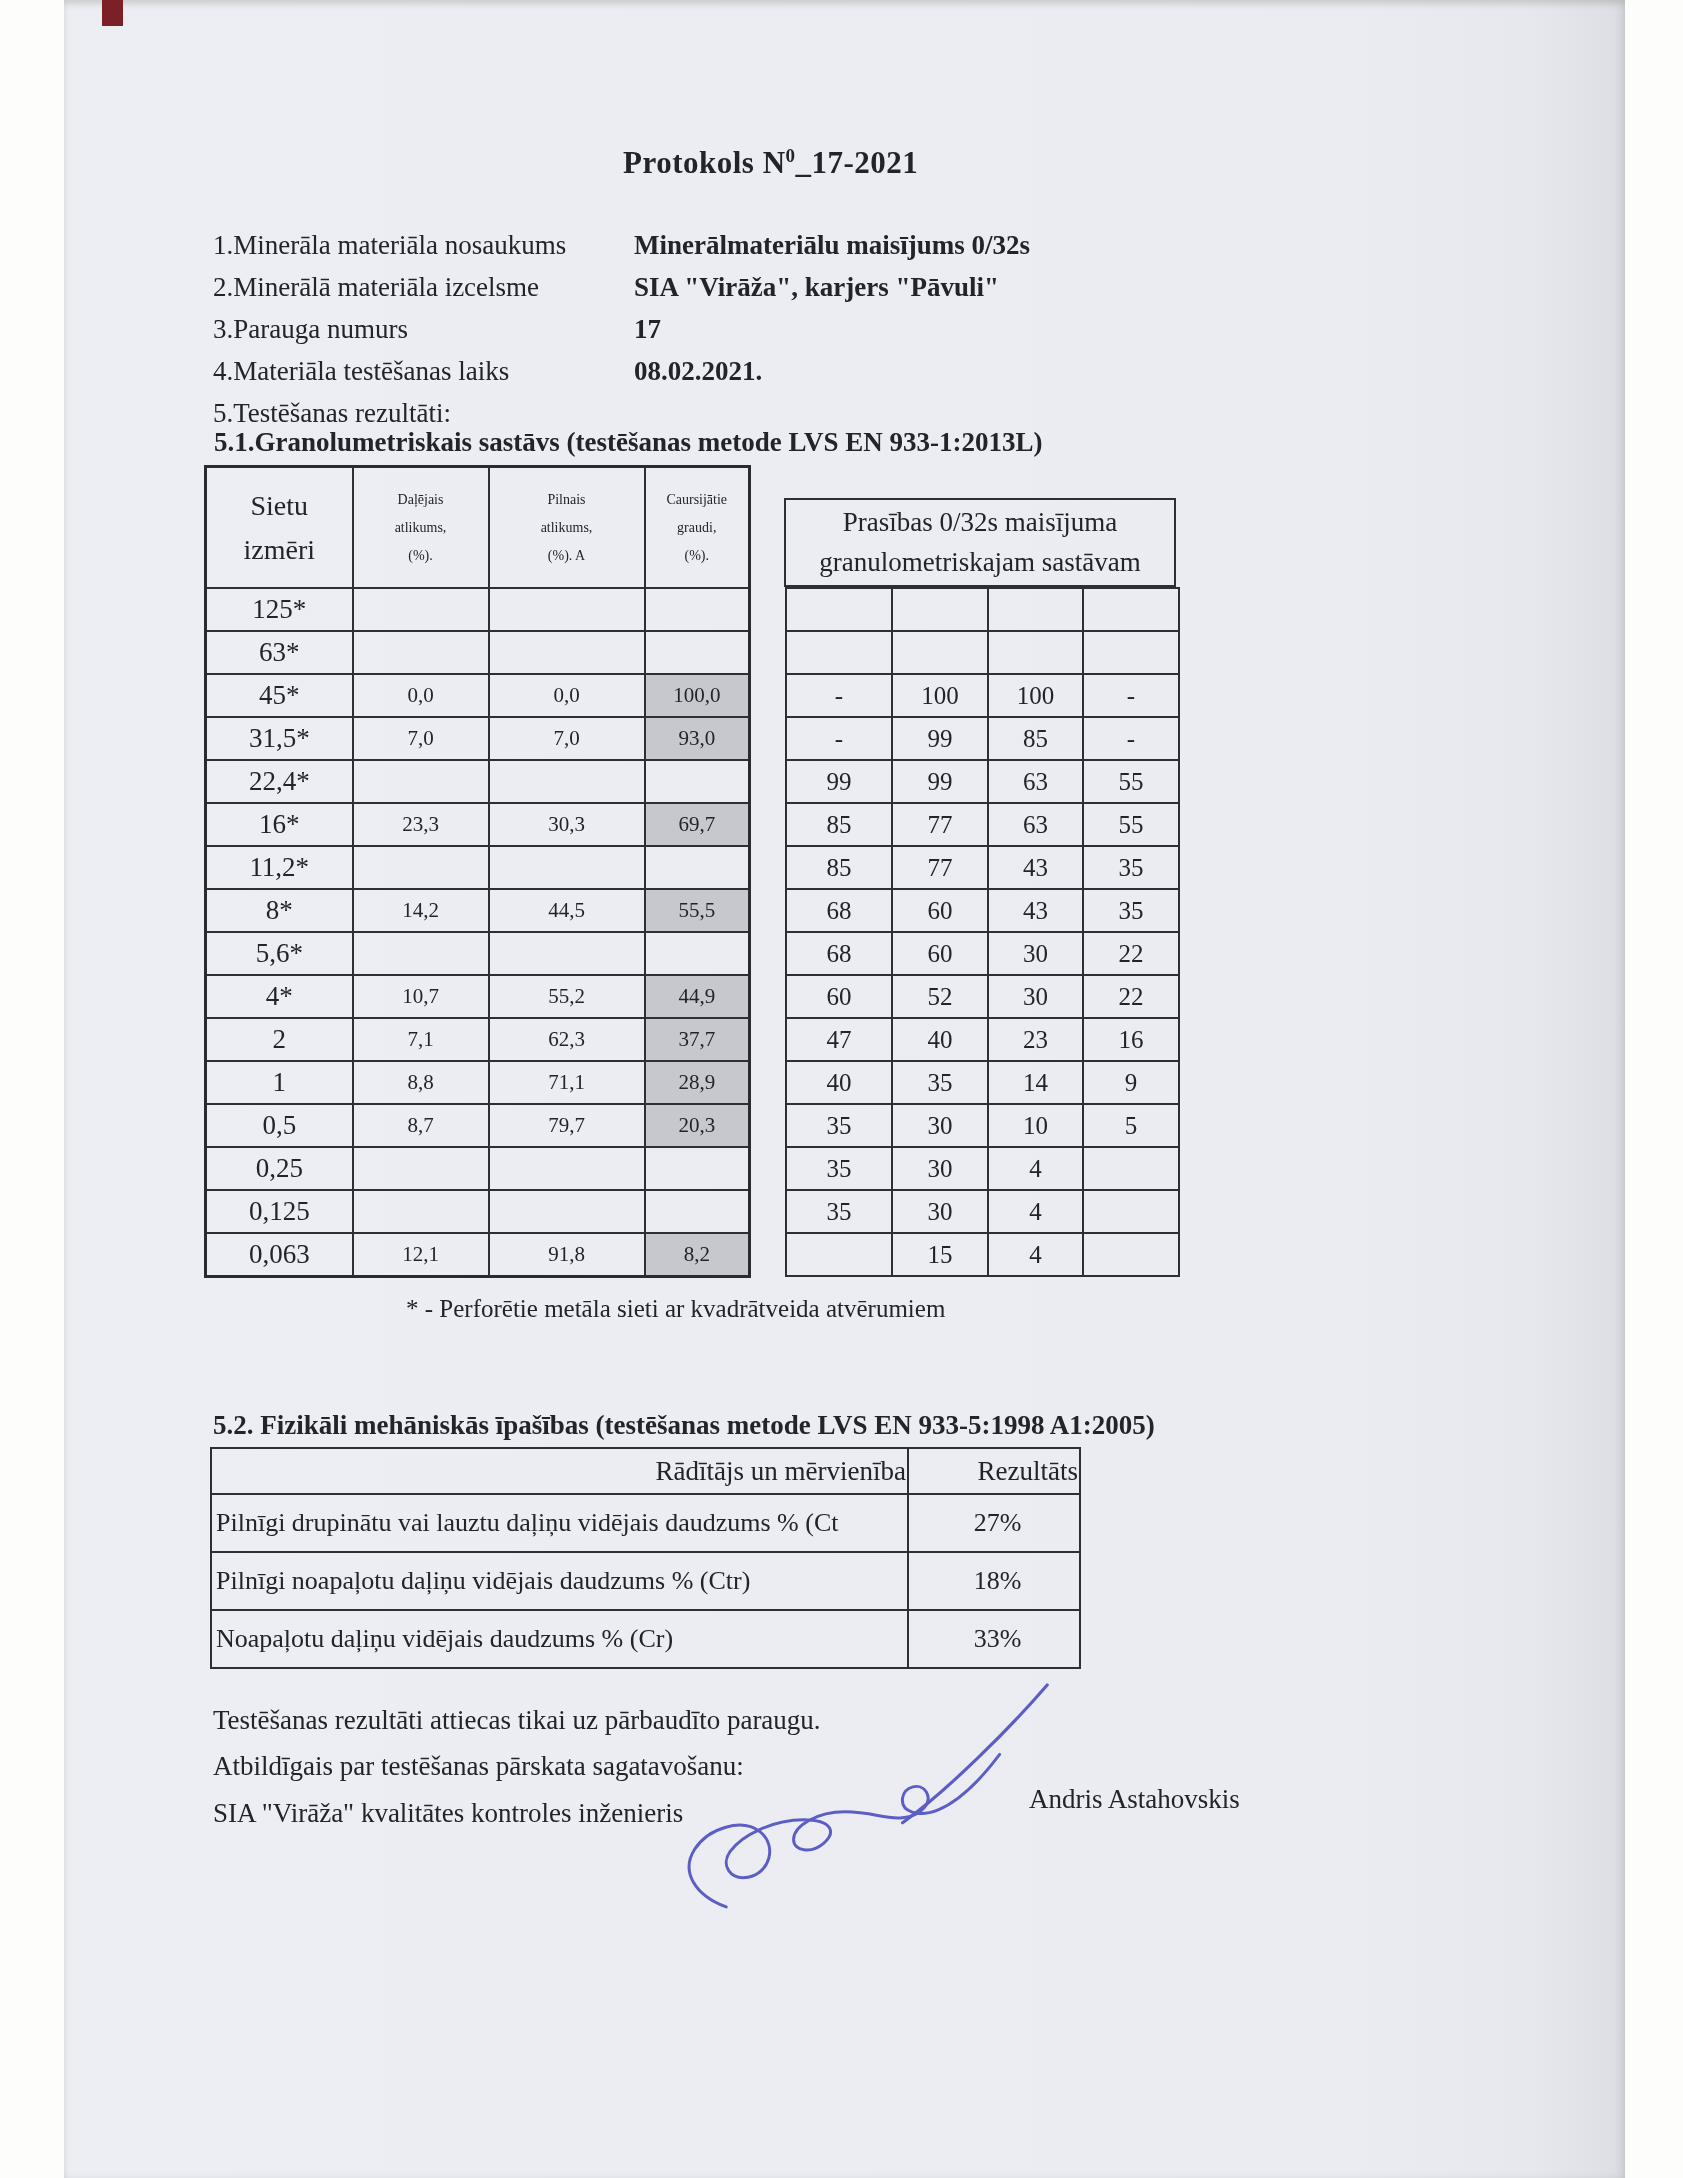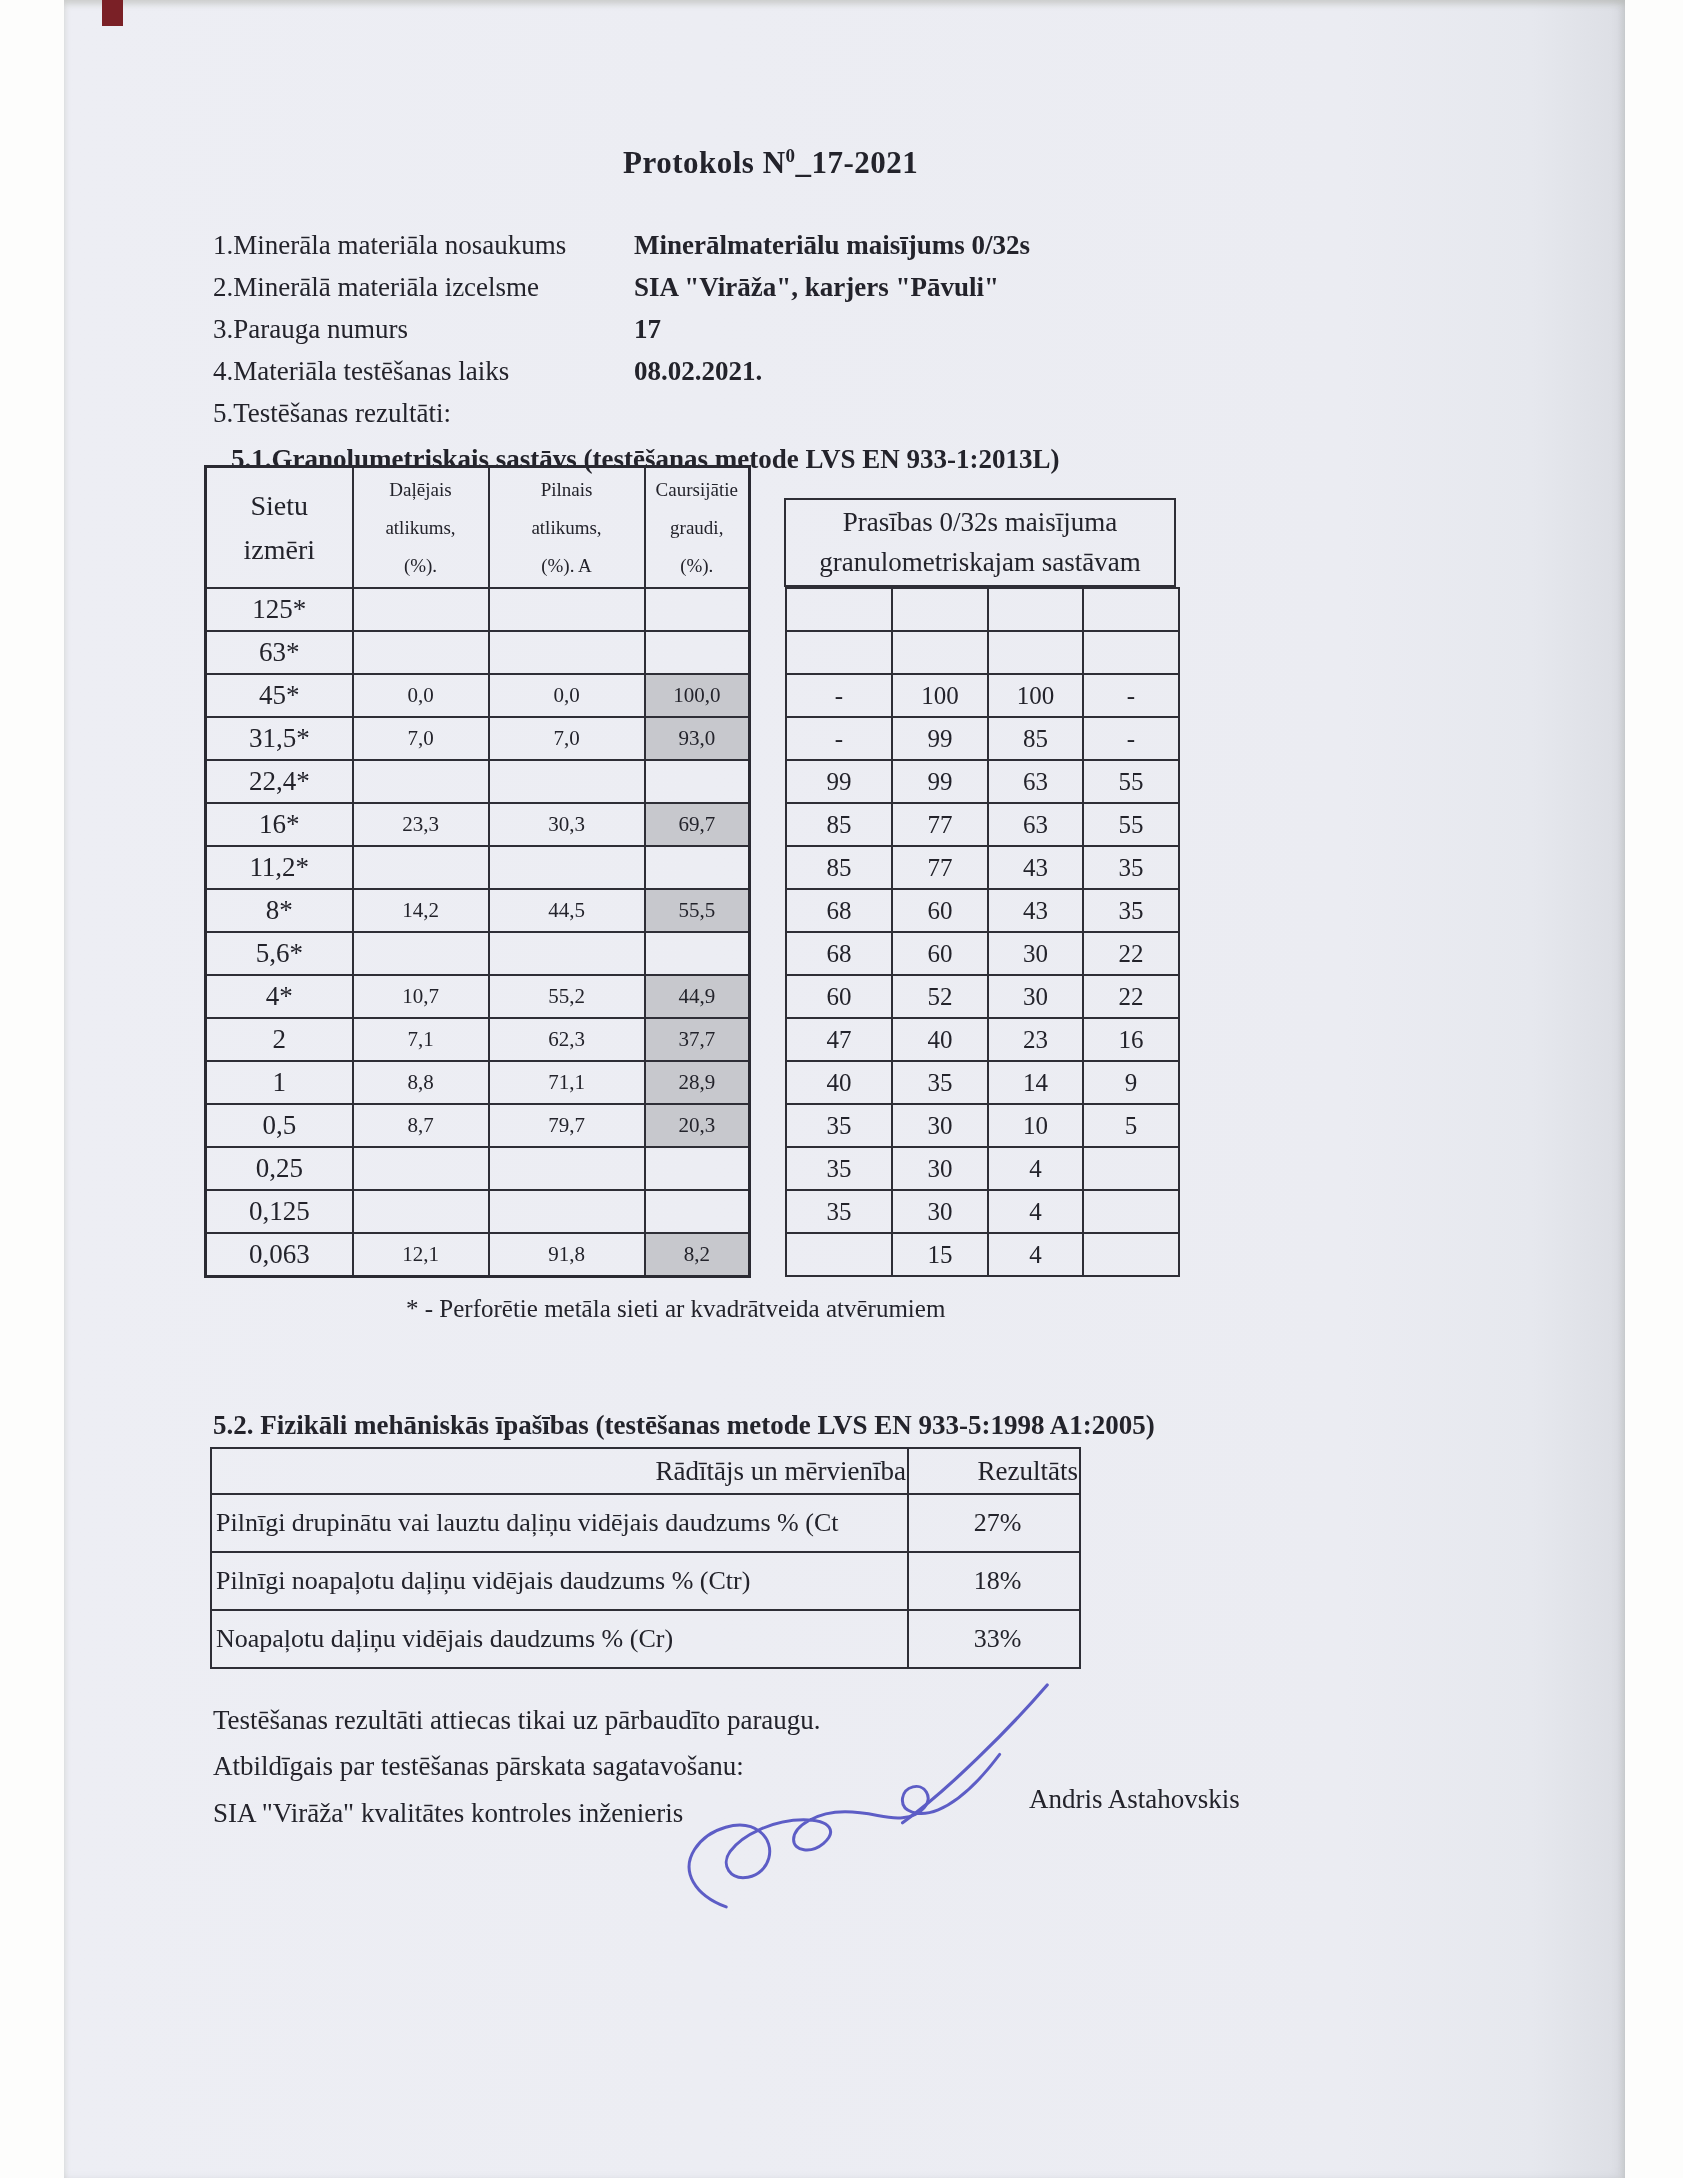--- a/index.html
+++ b/index.html
@@ -16,28 +16,28 @@
   .edge-mark{position:absolute;left:38px;top:0;width:21px;height:26px;background:#7a2026;}
   .title{
     position:absolute;left:559px;top:145px;margin:0;
     font-size:31px;font-weight:bold;letter-spacing:0.5px;
   }
   .title sup{font-size:19px;}
   .info{position:absolute;left:149px;top:230px;width:1089px;}
   .info-row{display:flex;height:42px;align-items:baseline;}
   .info-label{width:421px;font-size:27px;}
   .info-value{font-size:27px;font-weight:bold;}
-  .h51{position:absolute;left:149px;top:426px;margin:18px;font-size:27px;font-weight:bold;}
+  .h51{position:absolute;left:149px;top:426px;margin:1px;font-size:27px;font-weight:bold;}
   .h52{position:absolute;left:149px;top:1410px;margin:0;font-size:27px;font-weight:bold;}
   table{border-collapse:collapse;table-layout:fixed;position:absolute;background:transparent;}
   td,th{border:2px solid #2e2e36;overflow:hidden;}
   .sieve{left:140px;top:465px;border:3px solid #2a2a32;}
   .sieve th{height:117px;vertical-align:middle;text-align:center;white-space:pre-line;font-weight:normal;}
   .sieve th.big{font-size:28px;line-height:1.55;}
-  .sieve th.small{font-size:19px;line-height:2.0;border-radius:20px;}
+  .sieve th.small{font-size:14px;line-height:2.0;border-radius:20px;}
   .sieve td{height:39px;text-align:center;vertical-align:middle;}
   .sieve td.size{font-size:27px;}
   .sieve td.num{font-size:21px;margin-left:14px;}
   .sieve td.shaded{background:#c7c8cd;}
   .reqbox{
     position:absolute;left:720px;top:498px;width:388px;height:85px;
     border:2px solid #2e2e36;display:flex;align-items:center;justify-content:center;
     text-align:center;font-size:27px;line-height:1.45;padding:0 0;
   }
   .reqs{left:721px;top:587px;border:2px solid #2a2a32;}

